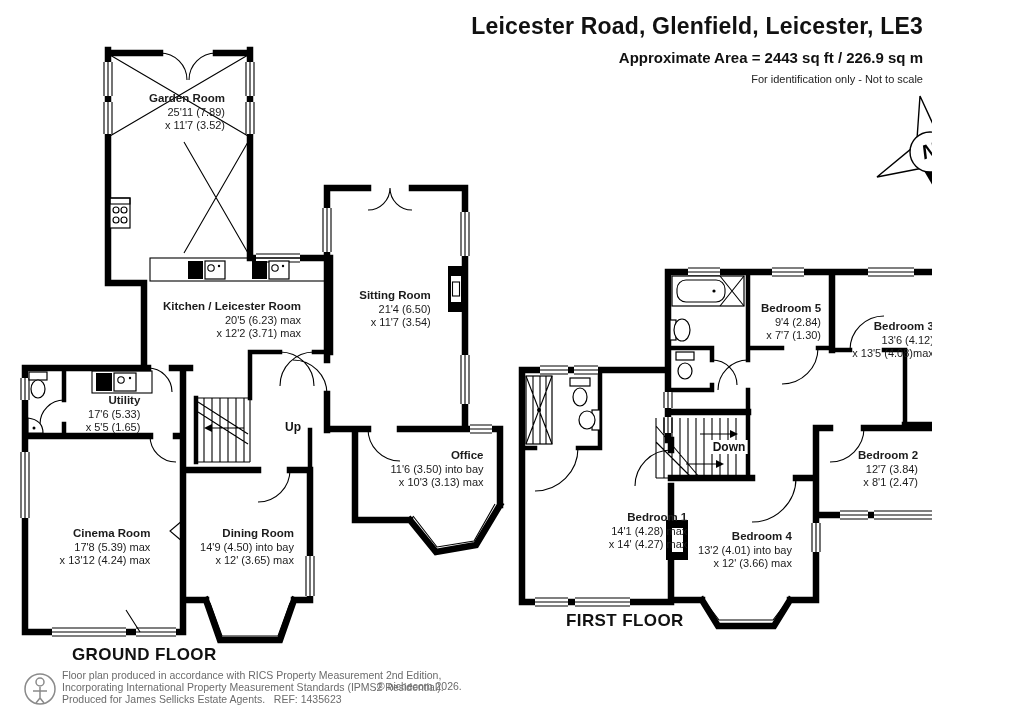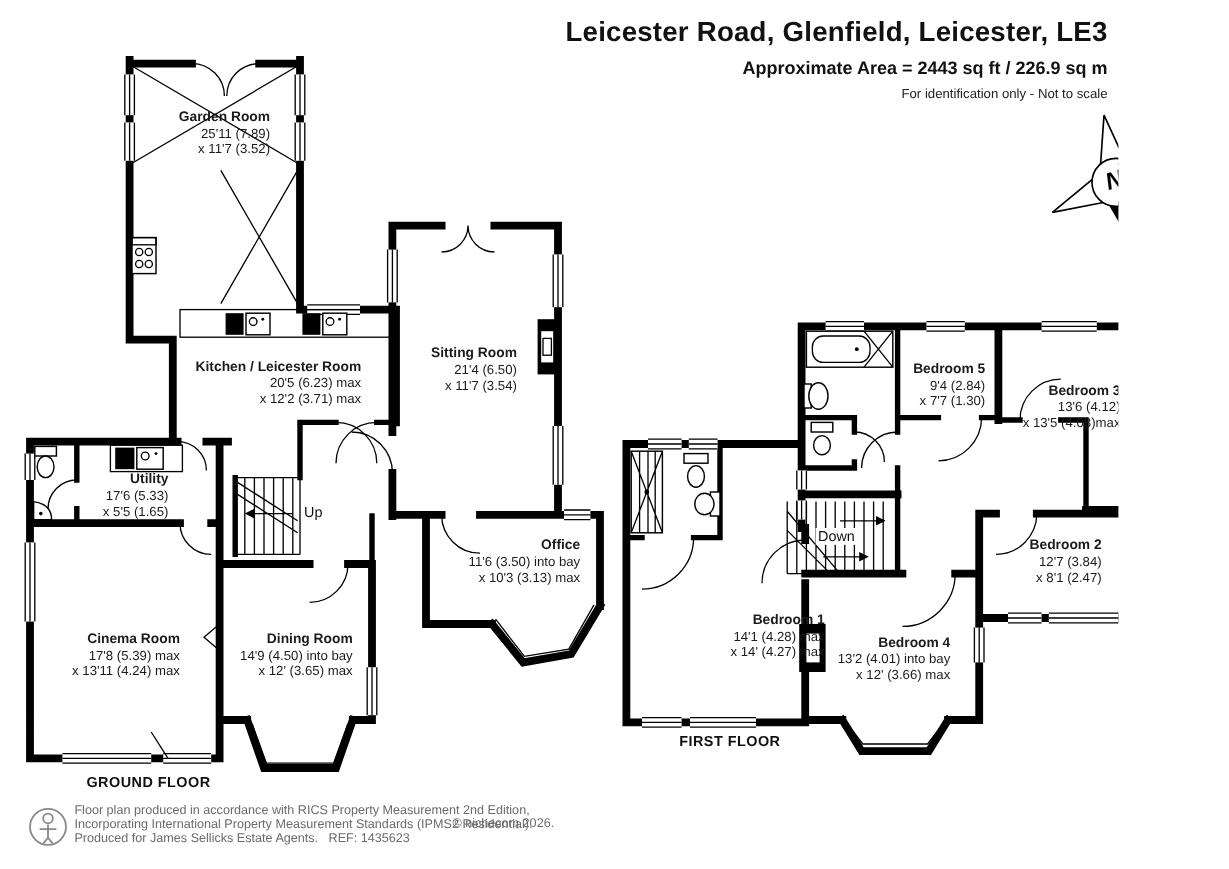--- a/index.html
+++ b/index.html
@@ -14,23 +14,23 @@
   .wht{fill:#fff;stroke:none;}
   .ic{stroke:#000;stroke-width:1.2;fill:#fff;}
   .gry{stroke:#8a8a8a;stroke-width:1.5;fill:none;}
   .header{position:absolute;top:13px;right:9px;text-align:right;}
   .header .title{font-size:23px;font-weight:bold;letter-spacing:.2px;}
   .header .area{font-size:15px;font-weight:bold;margin-top:9px;}
   .header .note{font-size:11px;margin-top:7px;color:#222;}
   .room-label{position:absolute;transform:translate(-50%,-50%);text-align:right;
               font-size:11px;line-height:13.5px;color:#1b1b1b;white-space:nowrap;}
   .room-label .rname{font-weight:bold;font-size:11.5px;}
-  .stair-label{position:absolute;transform:translate(-50%,-50%);font-weight:normal;
-               font-size:12px;background:#fff;padding:0 2px;white-space:nowrap;}
-  .floor-label{position:absolute;font-weight:bold;font-size:12px;letter-spacing:.4px;color:#111;padding-left:48px;}
+  .stair-label{position:absolute;transform:translate(-50%,-50%);font-weight:bold;
+               font-size:12px;background:#fff;padding:0 2px;white-space:nowrap;margin-left:32px;}
+  .floor-label{position:absolute;font-weight:bold;font-size:17px;letter-spacing:.4px;color:#111;padding-left:48px;}
   .footer{position:absolute;left:62px;top:669px;font-size:10.5px;line-height:12px;color:#6b6b6b;}
   .copyright{position:absolute;left:377px;top:680px;font-size:10.5px;color:#6b6b6b;}
   .compass-n{position:absolute;left:929px;top:151px;transform:translate(-50%,-50%) rotate(-18deg);
              font-style:italic;font-weight:bold;font-size:20px;color:#000;}
 </style>
 </head>
 <body>
 
 <div class="canvas">
 
@@ -345,21 +345,21 @@
     <div>x 11'7 (3.54)</div>
   </div>
   <div class="room-label" style="left:437px;top:469px;">
     <div class="rname">Office</div>
     <div>11'6 (3.50) into bay</div>
     <div>x 10'3 (3.13) max</div>
   </div>
   <div class="room-label" style="left:105px;top:547px;">
     <div class="rname">Cinema Room</div>
     <div>17'8 (5.39) max</div>
-    <div>x 13'11 (4.24) max</div>
+    <div>x 13'12 (4.24) max</div>
   </div>
   <div class="room-label" style="left:247px;top:547px;">
     <div class="rname">Dining Room</div>
     <div>14'9 (4.50) into bay</div>
     <div>x 12' (3.65) max</div>
   </div>
 
   <div class="room-label" style="left:791px;top:322px;">
     <div class="rname">Bedroom 5</div>
     <div>9'4 (2.84)</div>

